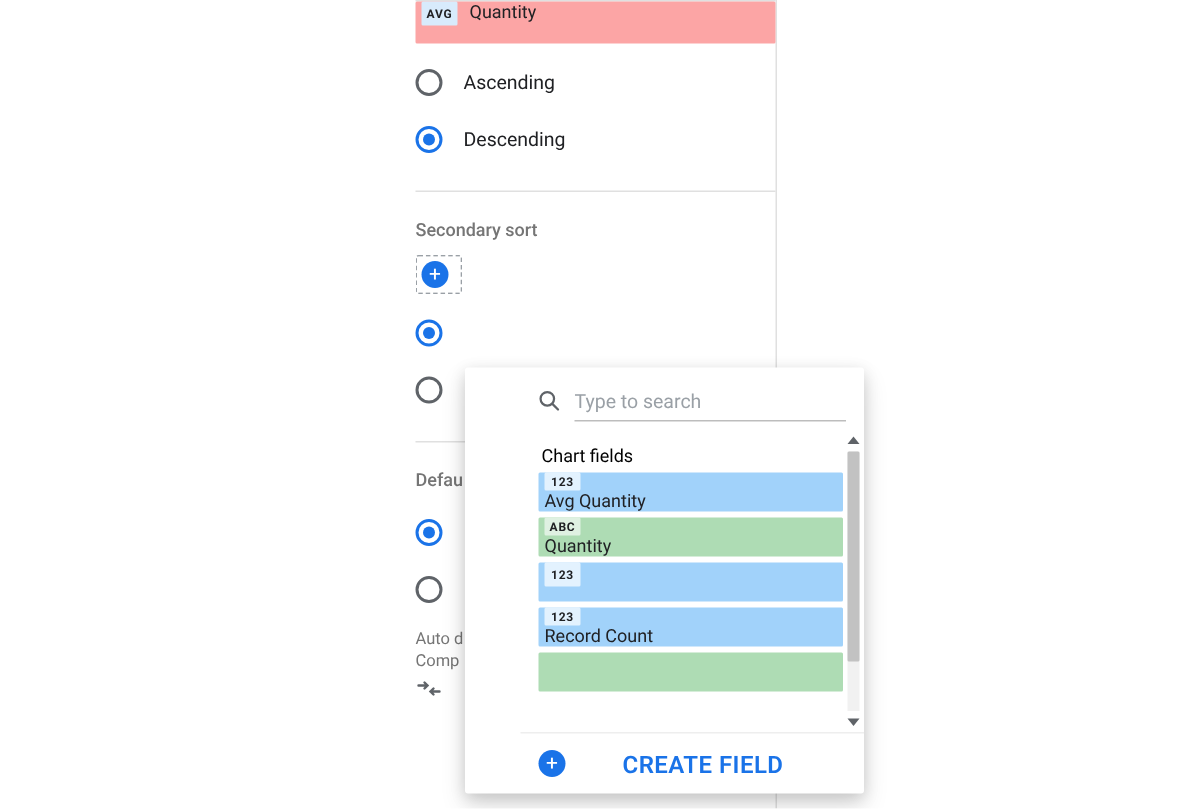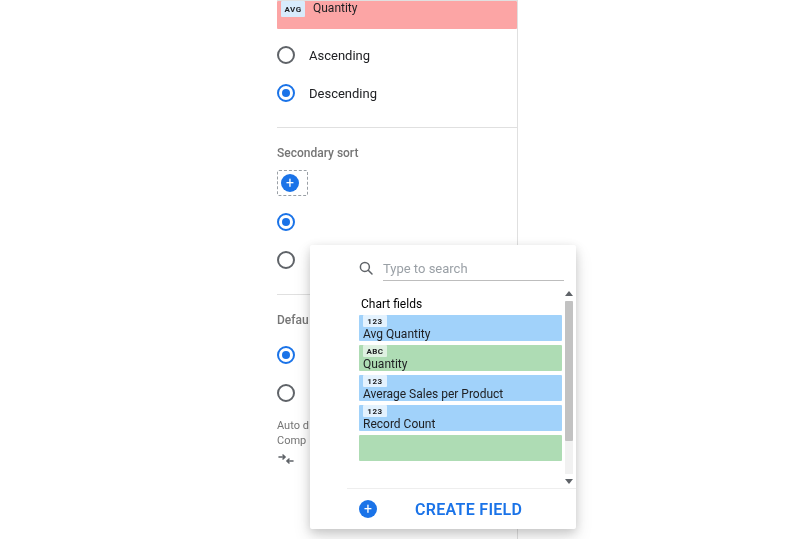--- a/index.html
+++ b/index.html
@@ -332,21 +332,20 @@
 
 
       <div class="pitem green">
         <span class="chip-icon abc"></span>
         <span class="chip-label">Quantity</span>
       </div>
 
 
       <div class="pitem blue">
         <span class="chip-icon num"></span>
-        <span class="chip-label">Average Sales per Product</span>
       </div>
 
       <div class="pitem blue">
         <span class="chip-icon num"></span>
         <span class="chip-label">Record Count</span>
       </div>
 
       <div class="pitem green">
         
         

